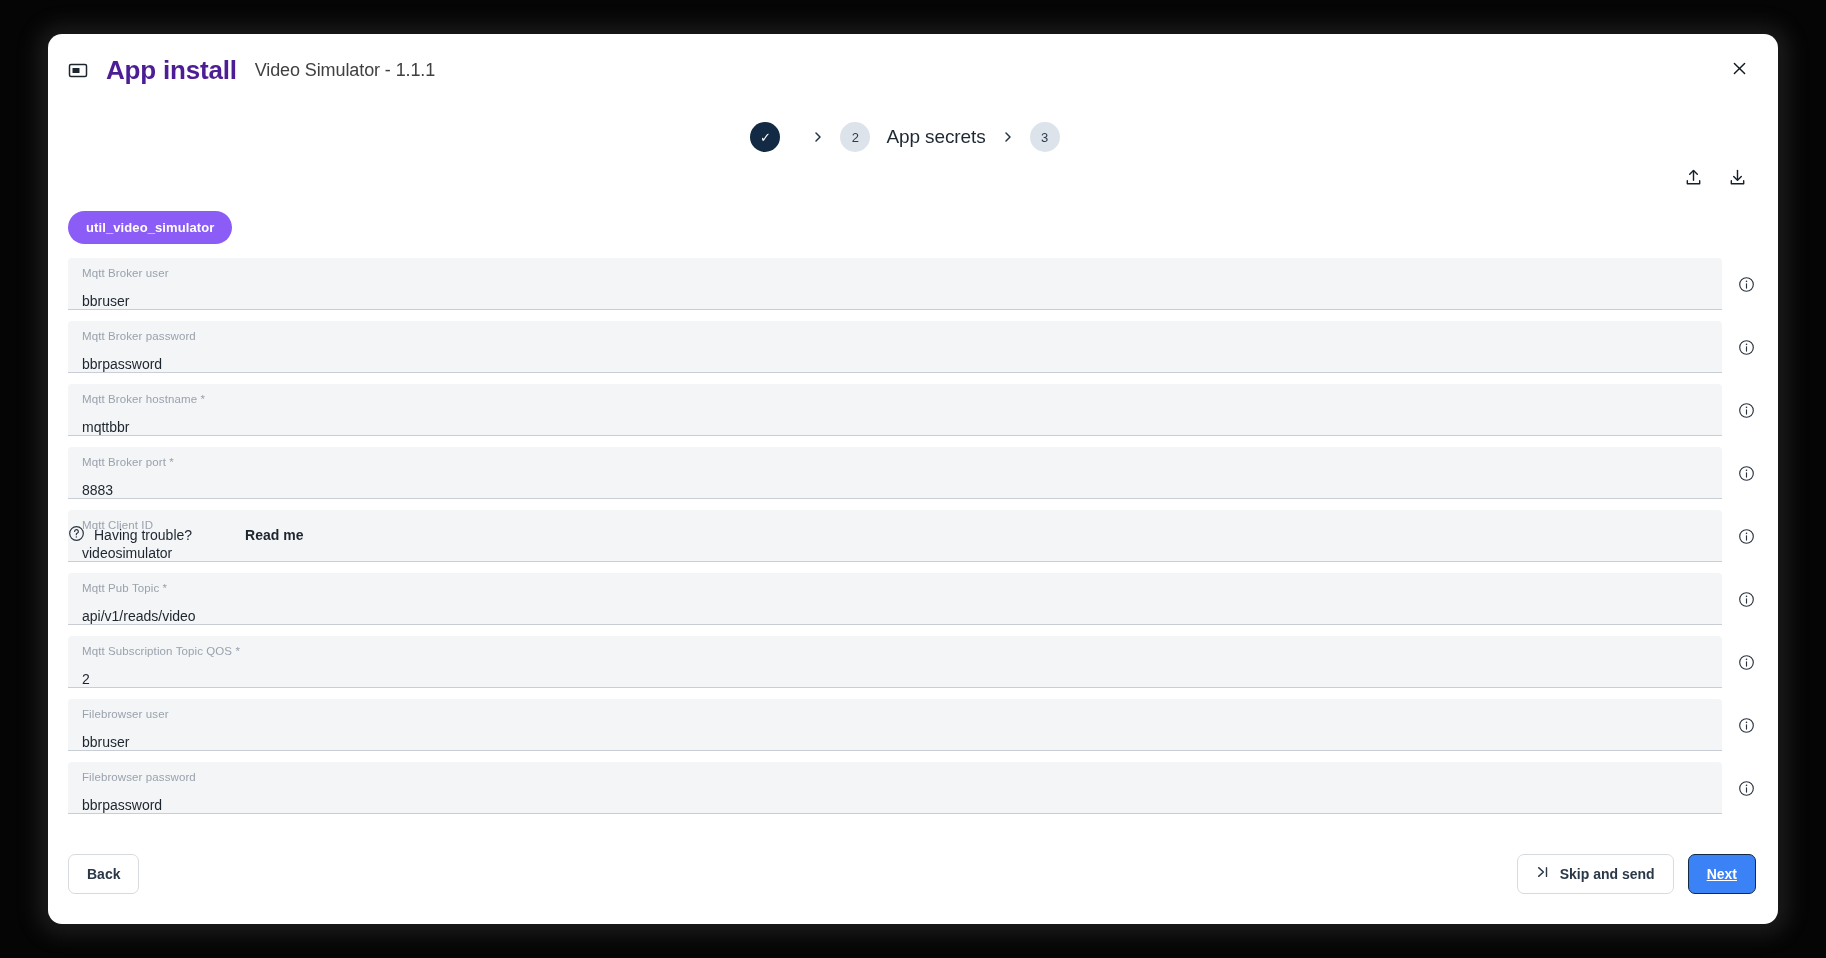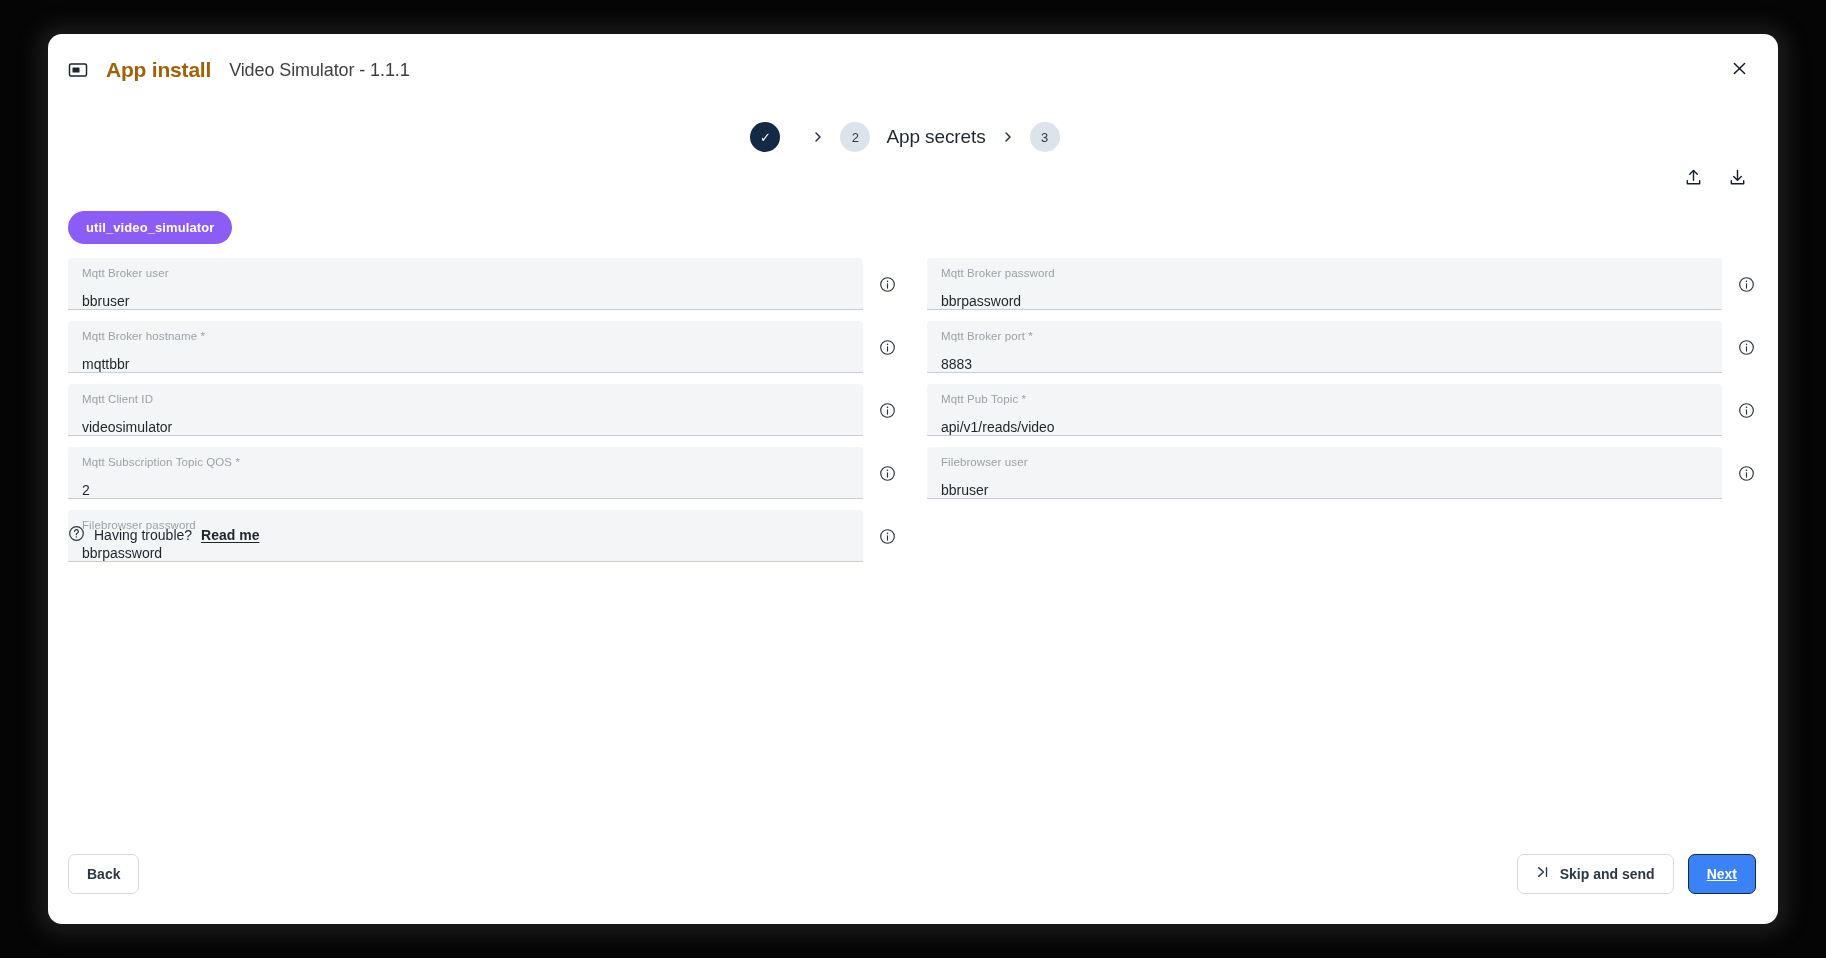--- a/index.html
+++ b/index.html
@@ -45,21 +45,21 @@
     left: 0; top: 0; right: 0; height: 72px;
   }
   .hdr-left {
     position: absolute;
     left: 20px; top: 50%;
     transform: translateY(-50%);
     display: flex; align-items: center; gap: 18px;
   }
   .win-icon { width: 20px; height: 20px; display: block; }
   .hdr-title {
-    font-size: 21px; font-weight: bold; color: #a16207;
+    font-size: 26px; font-weight: bold; color: #4c1d95;
     letter-spacing: -.2px;
   }
   .hdr-sub {
     font-size: 18px; color: #404040; font-weight: normal;
     letter-spacing: -.1px;
   }
   .close-btn {
     position: absolute;
     right: 22px; top: 50%;
     transform: translateY(-50%);
@@ -125,21 +125,21 @@
     letter-spacing: .1px;
     cursor: pointer;
   }
 
   
   .form {
     position: absolute;
     left: 20px; top: 224px;
     right: 20px;
     display: grid;
-    grid-template-columns: 1fr 1fr;
+    grid-template-columns: 1fr;
     column-gap: 28px;
     row-gap: 11px;
   }
   .cell { display: flex; align-items: flex-start; gap: 12px; }
   .field {
     flex: 1 1 auto;
     background: #f4f5f7;
     border-bottom: 1px solid #c9ced6;
     border-radius: 4px 4px 0 0;
     padding: 8px 14px 8px;
@@ -165,22 +165,22 @@
   }
 
   
   .help {
     position: absolute;
     left: 20px; top: 491px;
     display: flex; align-items: center; gap: 9px;
     font-size: 14px; color: #1d252e;
   }
   .help a {
-    color: #1d252e; font-weight: bold; text-decoration: underline;
-    text-underline-offset: 2px; cursor: pointer;
+    color: #1d252e; font-weight: bold; 
+    text-underline-offset: 2px; cursor: pointer; margin-left: 44px;
   }
 
   
   .footer {
     position: absolute;
     left: 0; right: 0; bottom: 0; height: 96px; padding-left: 30px;
   }
   .btn {
     font-family: "Liberation Sans", sans-serif;
     font-size: 14px;

